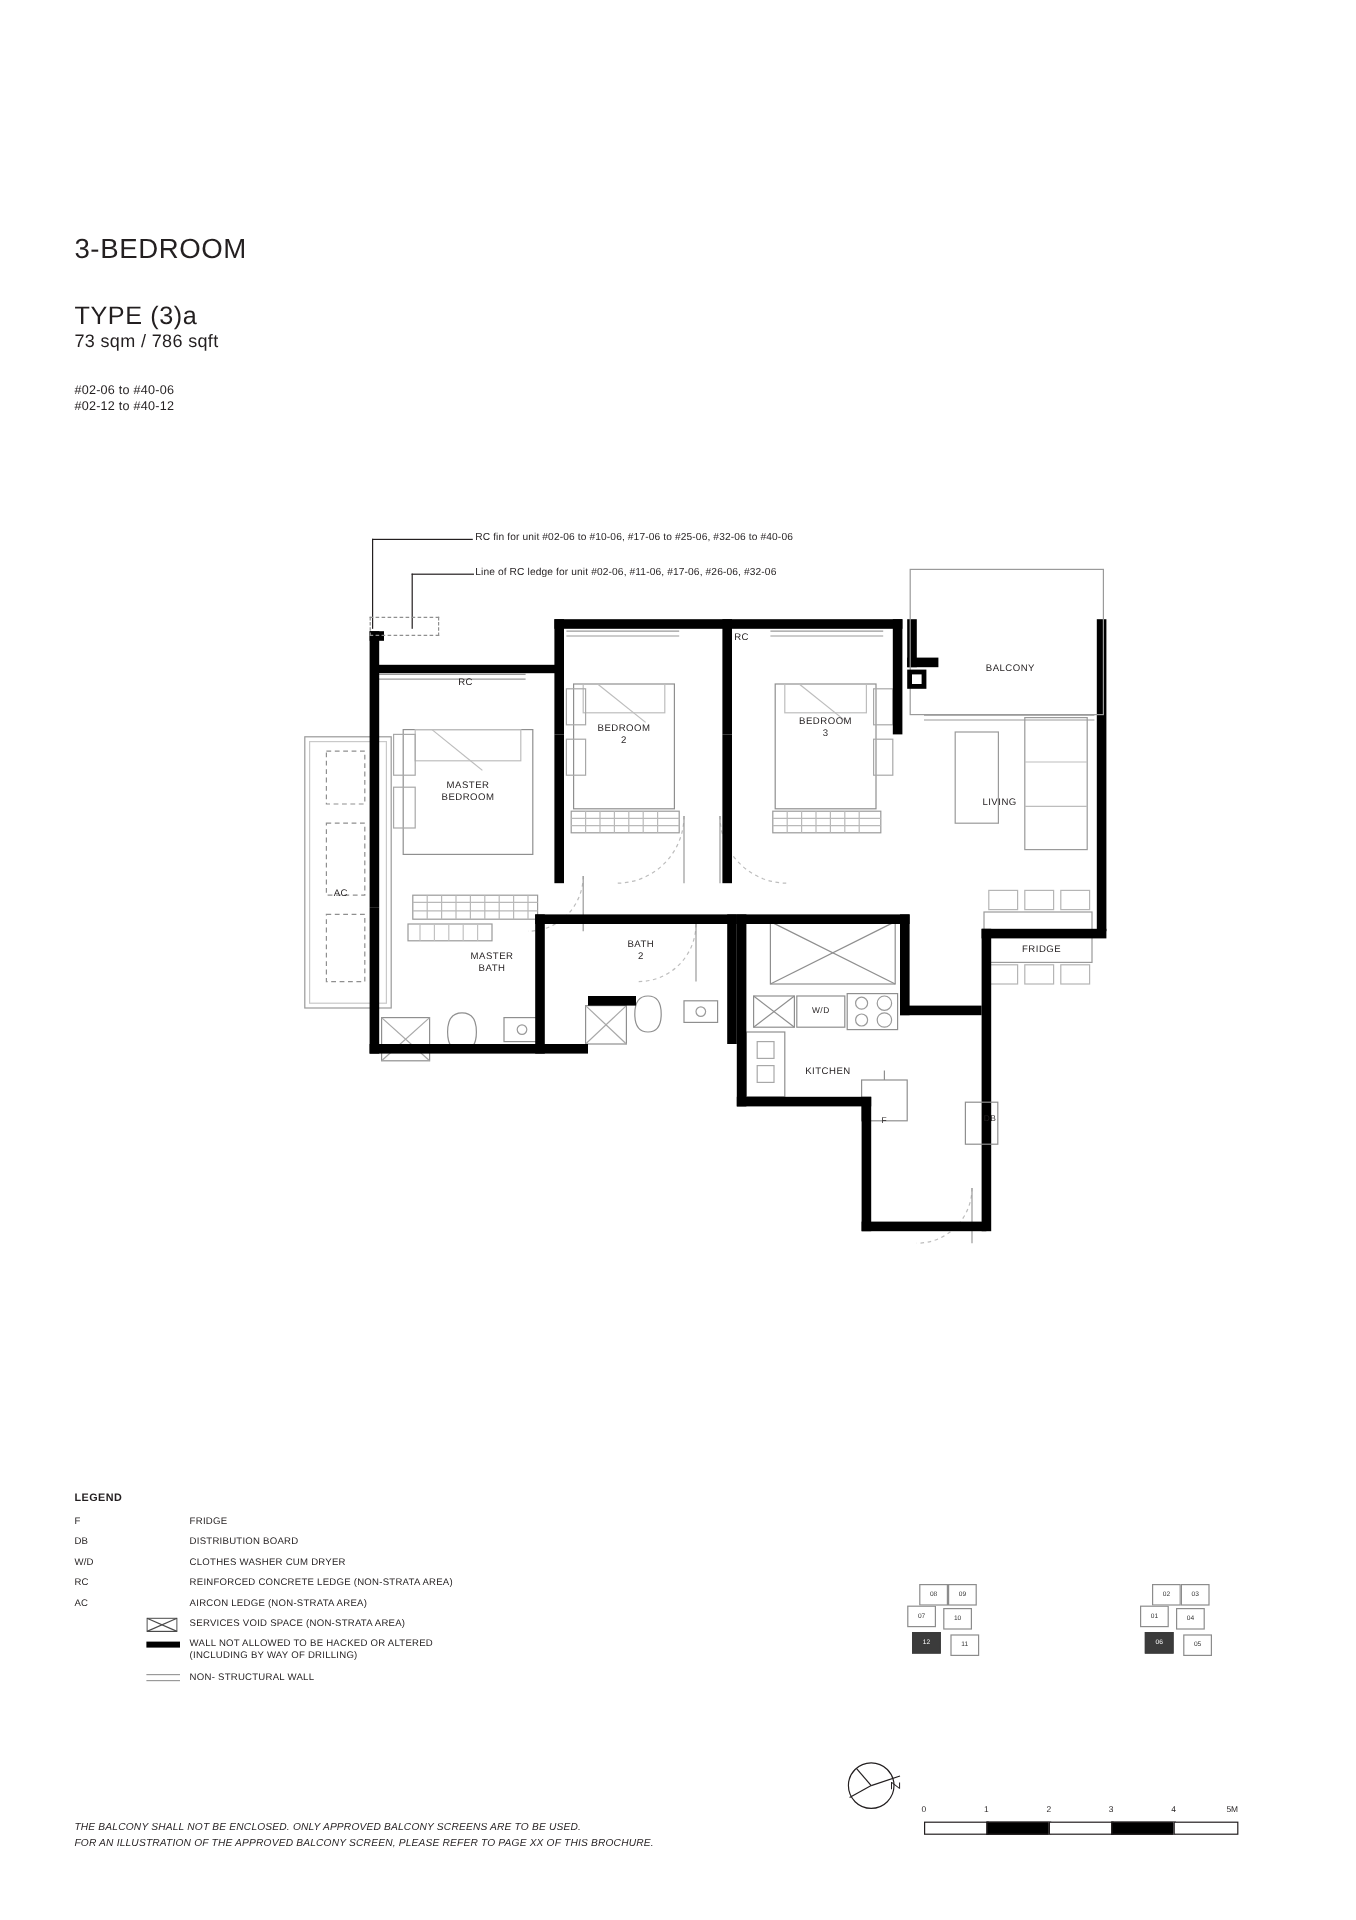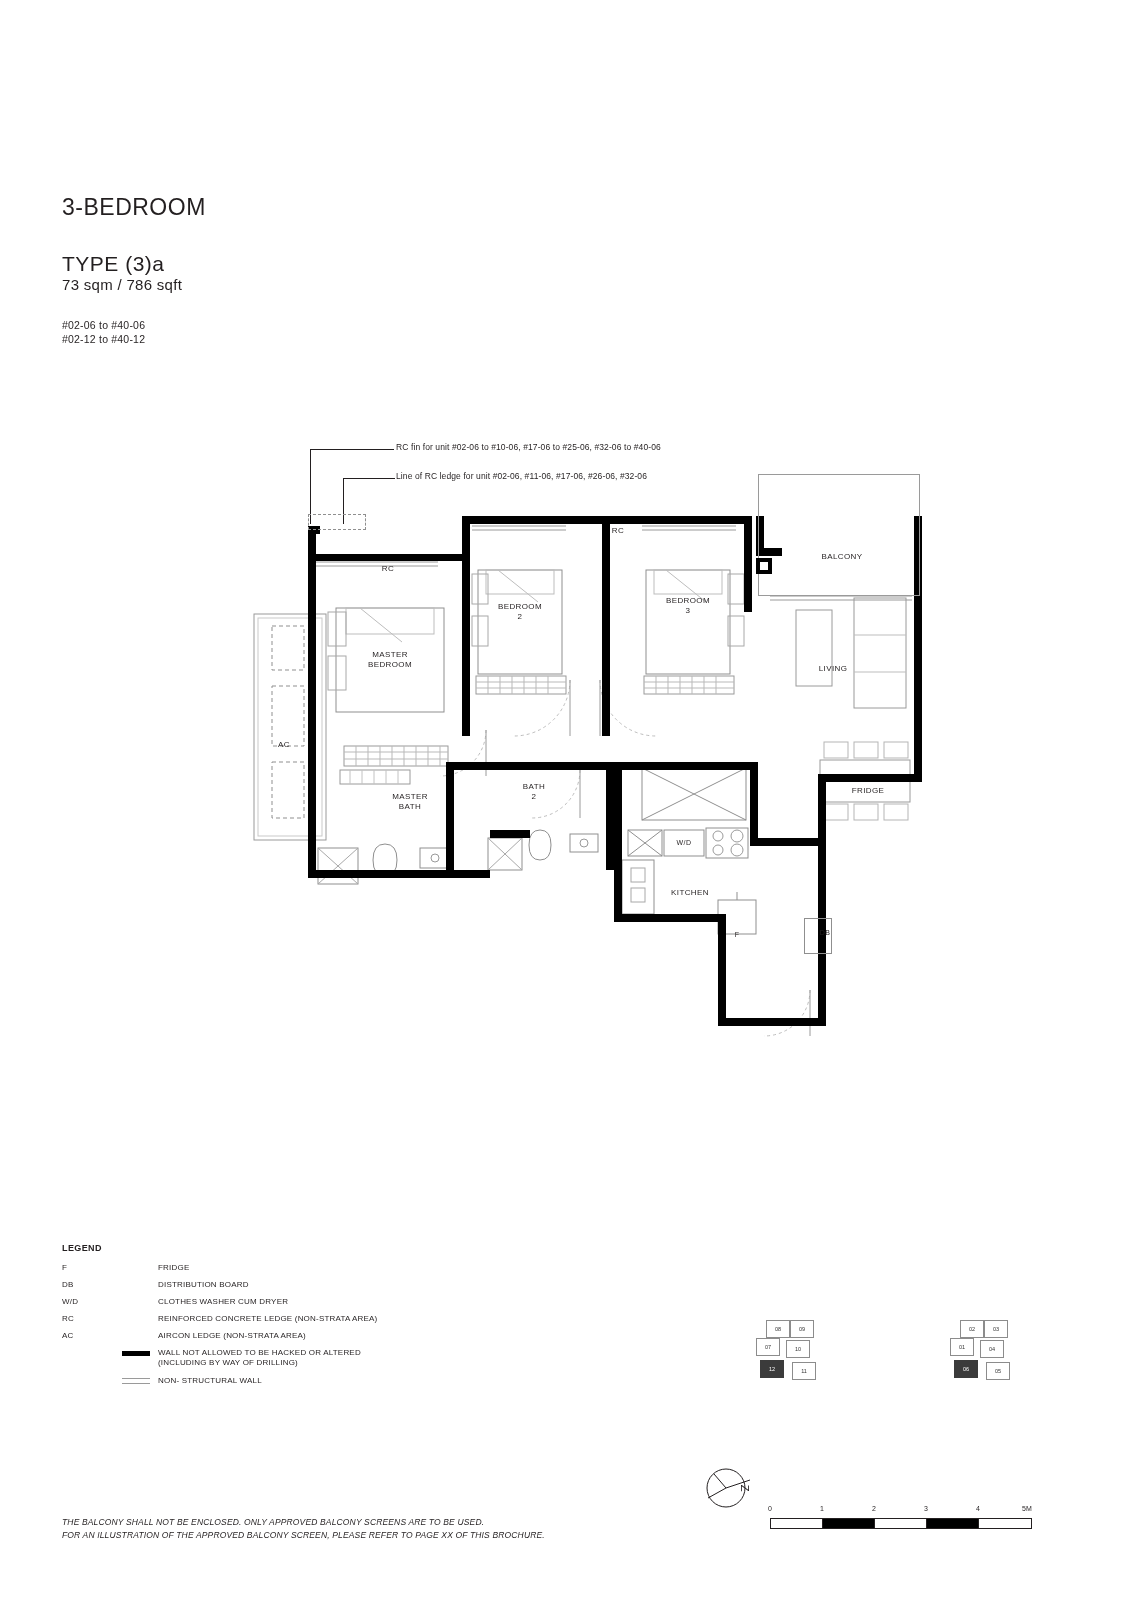--- a/index.html
+++ b/index.html
@@ -329,20 +329,30 @@
       <div class="lkey">RC</div>
       <div class="ltext">REINFORCED CONCRETE LEDGE (NON-STRATA AREA)</div>
     </div>
 
     <div class="lrow">
       <div class="lkey">AC</div>
       <div class="ltext">AIRCON LEDGE (NON-STRATA AREA)</div>
     </div>
 
 
+    <div class="lrow">
+      <div class="sym">
+        <svg width="26" height="12" style="position:absolute;left:0;top:1px;">
+          <rect x="0.5" y="0.5" width="25" height="11" fill="none" stroke="#4a4a4a"></rect>
+          <line x1="0.5" y1="0.5" x2="25.5" y2="11.5" stroke="#4a4a4a"></line>
+          <line x1="25.5" y1="0.5" x2="0.5" y2="11.5" stroke="#4a4a4a"></line>
+        </svg>
+      </div>
+      <div class="ltext">SERVICES VOID SPACE (NON-STRATA AREA)</div>
+    </div>
 
 
     <div class="lrow" style="height:22px;">
       <div class="sym">
         <div style="position:absolute;left:0;top:4px;width:28px;height:5px;background:#000;"></div>
       </div>
       <div class="ltext" style="white-space:pre-line;">WALL NOT ALLOWED TO BE HACKED OR ALTERED
 (INCLUDING BY WAY OF DRILLING)</div>
     </div>
 

